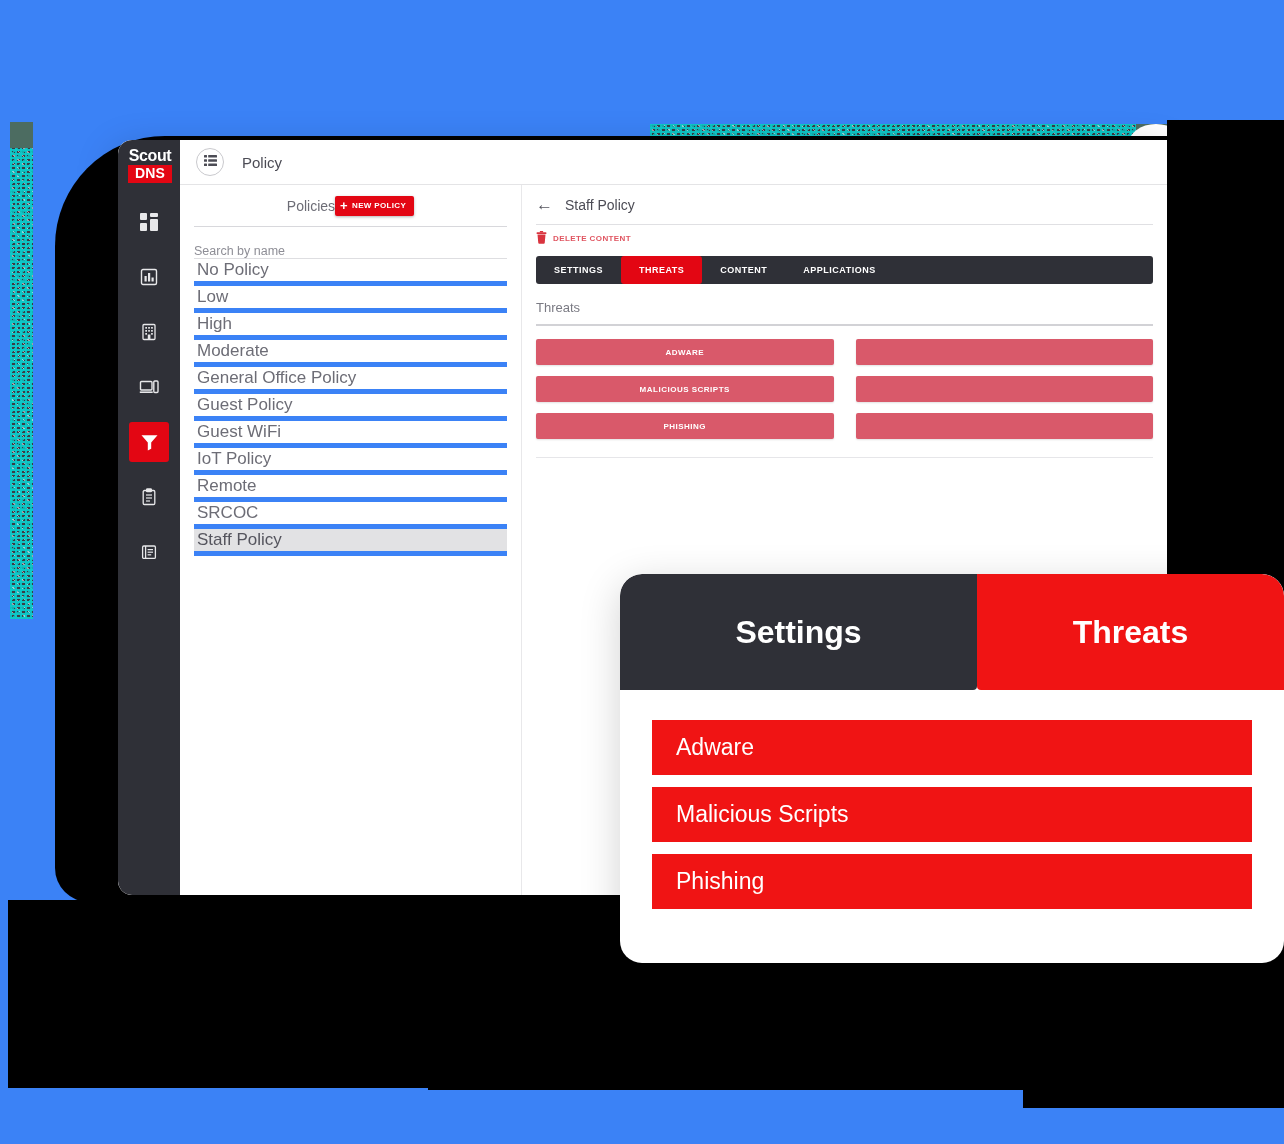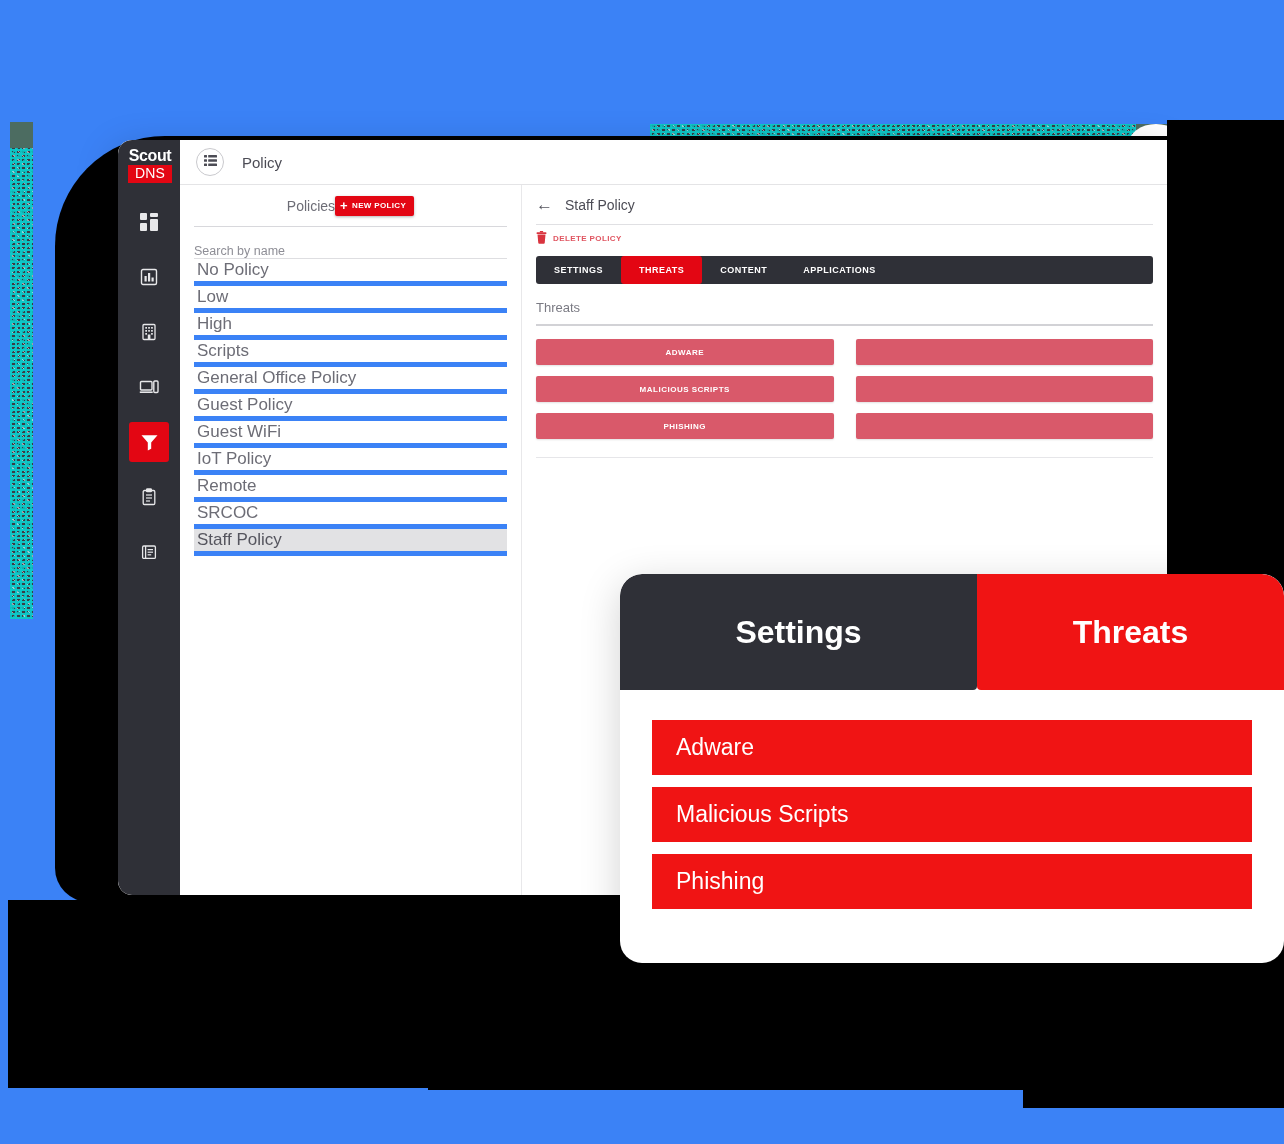--- a/index.html
+++ b/index.html
@@ -81,21 +81,21 @@
     position: absolute; left: 6px; top: 7px;
     width: 52px; height: 36px;
     display: flex; flex-direction: column; align-items: center; justify-content: center;
     cursor: pointer;
   }
   #logo .scout {
     color: #ffffff; font-weight: bold; font-size: 16px; line-height: 16px;
     letter-spacing: -.4px; font-family: "Liberation Sans", sans-serif;
   }
   #logo .dns {
-    background: #e30613; color: #ffffff; font-weight: normal;
+    background: #e30613; color: #ffffff; font-weight: bold;
     font-size: 14px; line-height: 15px; padding: 1px 7px 2px; margin-top: 1px;
     letter-spacing: .2px;
   }
 
   .rail-item {
     position: absolute; left: 11px; width: 40px; height: 40px;
     display: flex; align-items: center; justify-content: center;
     border-radius: 3px; cursor: pointer;
   }
   .rail-item.active { background: #e30613; }
@@ -380,21 +380,21 @@
       </div>
 
       <div id="search-row">
         <input id="search-input" type="text" placeholder="Search by name" style="">
       </div>
 
       <div id="policy-list">
           <div class="policy-row">No Policy</div>
           <div class="policy-row">Low</div>
           <div class="policy-row">High</div>
-          <div class="policy-row">Scripts</div>
+          <div class="policy-row">Moderate</div>
           <div class="policy-row">General Office Policy</div>
           <div class="policy-row">Guest Policy</div>
           <div class="policy-row">Guest WiFi</div>
           <div class="policy-row">IoT Policy</div>
           <div class="policy-row">Remote</div>
           <div class="policy-row">SRCOC</div>
           <div class="policy-row selected">Staff Policy</div>
         </div>
     </div>
 
@@ -406,21 +406,21 @@
       </div>
 
       <div id="delete-row">
         <span>
           <svg width="11" height="13" viewBox="0 0 11 13" fill="#d9343f">
             <rect x="0.6" y="1.3" width="9.8" height="1.8" rx="0.5"></rect>
             <rect x="3.8" y="0" width="3.4" height="1.4" rx="0.4"></rect>
             <path d="M1.5 3.6h8l-.75 8.2a1 1 0 0 1-1 .9H3.25a1 1 0 0 1-1-.9z"></path>
           </svg>
         </span>
-        <span id="delete-label">DELETE POLICY</span>
+        <span id="delete-label">DELETE CONTENT</span>
       </div>
 
       <div id="tabbar">
           <div class="tab">SETTINGS</div>
           <div class="tab active">THREATS</div>
           <div class="tab">CONTENT</div>
           <div class="tab">APPLICATIONS</div>
         </div>
 
       <div id="threats-label">Threats</div>

